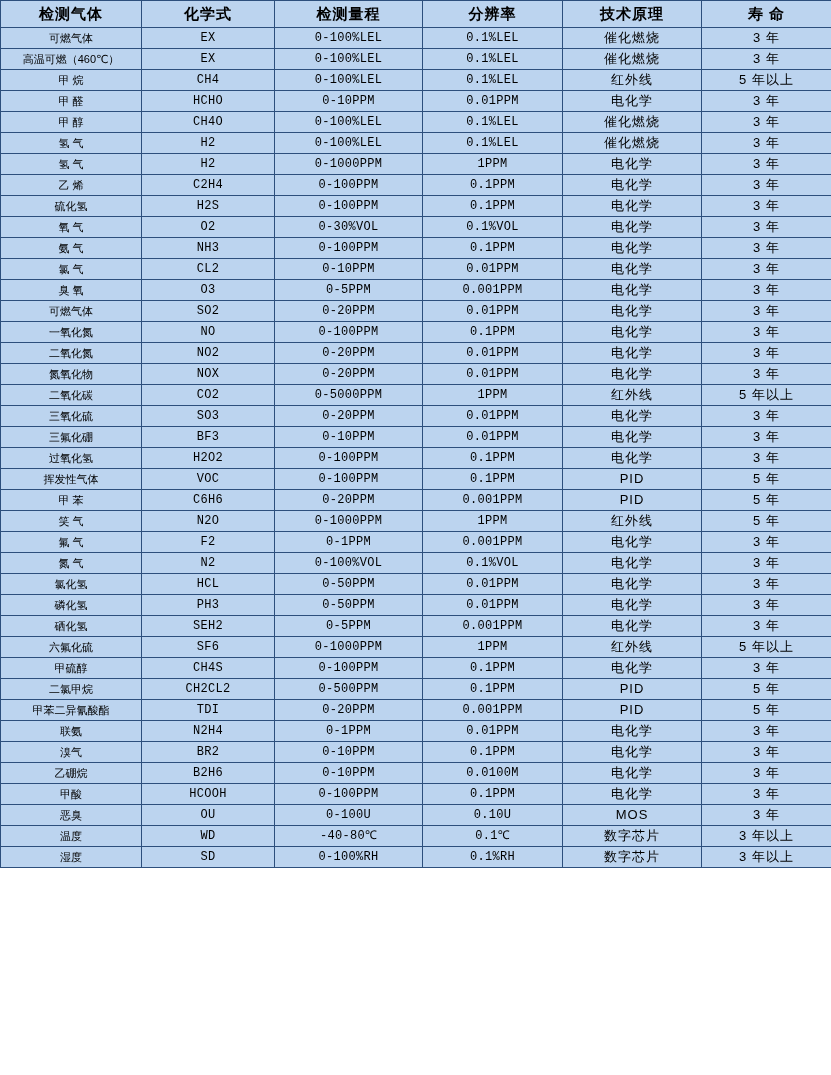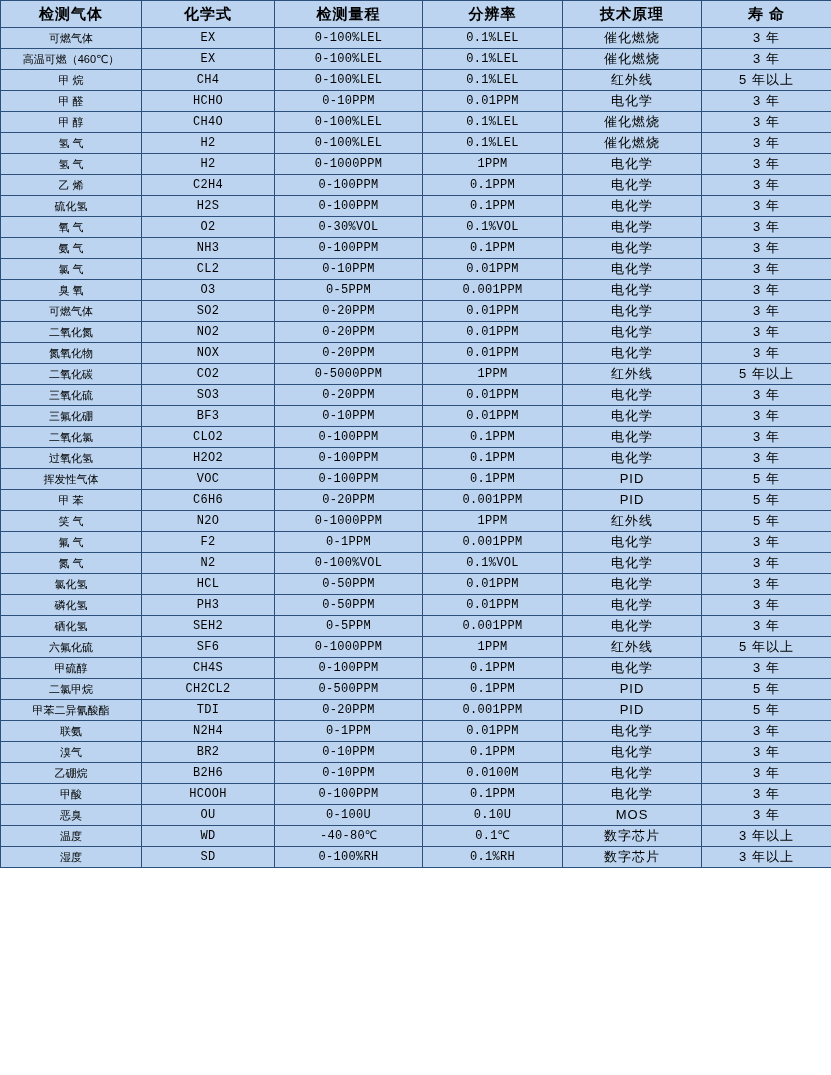--- a/index.html
+++ b/index.html
@@ -191,20 +191,28 @@
       </tr>
       <tr>
         <td class="name">可燃气体</td>
         <td class="formula">SO2</td>
         <td class="range">0-20PPM</td>
         <td class="res">0.01PPM</td>
         <td class="tech">电化学</td>
         <td class="life">3 年</td>
       </tr>
       <tr>
+        <td class="name">一氧化氮</td>
+        <td class="formula">NO</td>
+        <td class="range">0-100PPM</td>
+        <td class="res">0.1PPM</td>
+        <td class="tech">电化学</td>
+        <td class="life">3 年</td>
+      </tr>
+      <tr>
         <td class="name">二氧化氮</td>
         <td class="formula">NO2</td>
         <td class="range">0-20PPM</td>
         <td class="res">0.01PPM</td>
         <td class="tech">电化学</td>
         <td class="life">3 年</td>
       </tr>
       <tr>
         <td class="name">氮氧化物</td>
         <td class="formula">NOX</td>
@@ -231,28 +239,20 @@
       </tr>
       <tr>
         <td class="name">三氟化硼</td>
         <td class="formula">BF3</td>
         <td class="range">0-10PPM</td>
         <td class="res">0.01PPM</td>
         <td class="tech">电化学</td>
         <td class="life">3 年</td>
       </tr>
       <tr>
-        <td class="name">二氧化氯</td>
-        <td class="formula">CLO2</td>
-        <td class="range">0-100PPM</td>
-        <td class="res">0.1PPM</td>
-        <td class="tech">电化学</td>
-        <td class="life">3 年</td>
-      </tr>
-      <tr>
         <td class="name">过氧化氢</td>
         <td class="formula">H2O2</td>
         <td class="range">0-100PPM</td>
         <td class="res">0.1PPM</td>
         <td class="tech">电化学</td>
         <td class="life">3 年</td>
       </tr>
       <tr>
         <td class="name">挥发性气体</td>
         <td class="formula">VOC</td>

